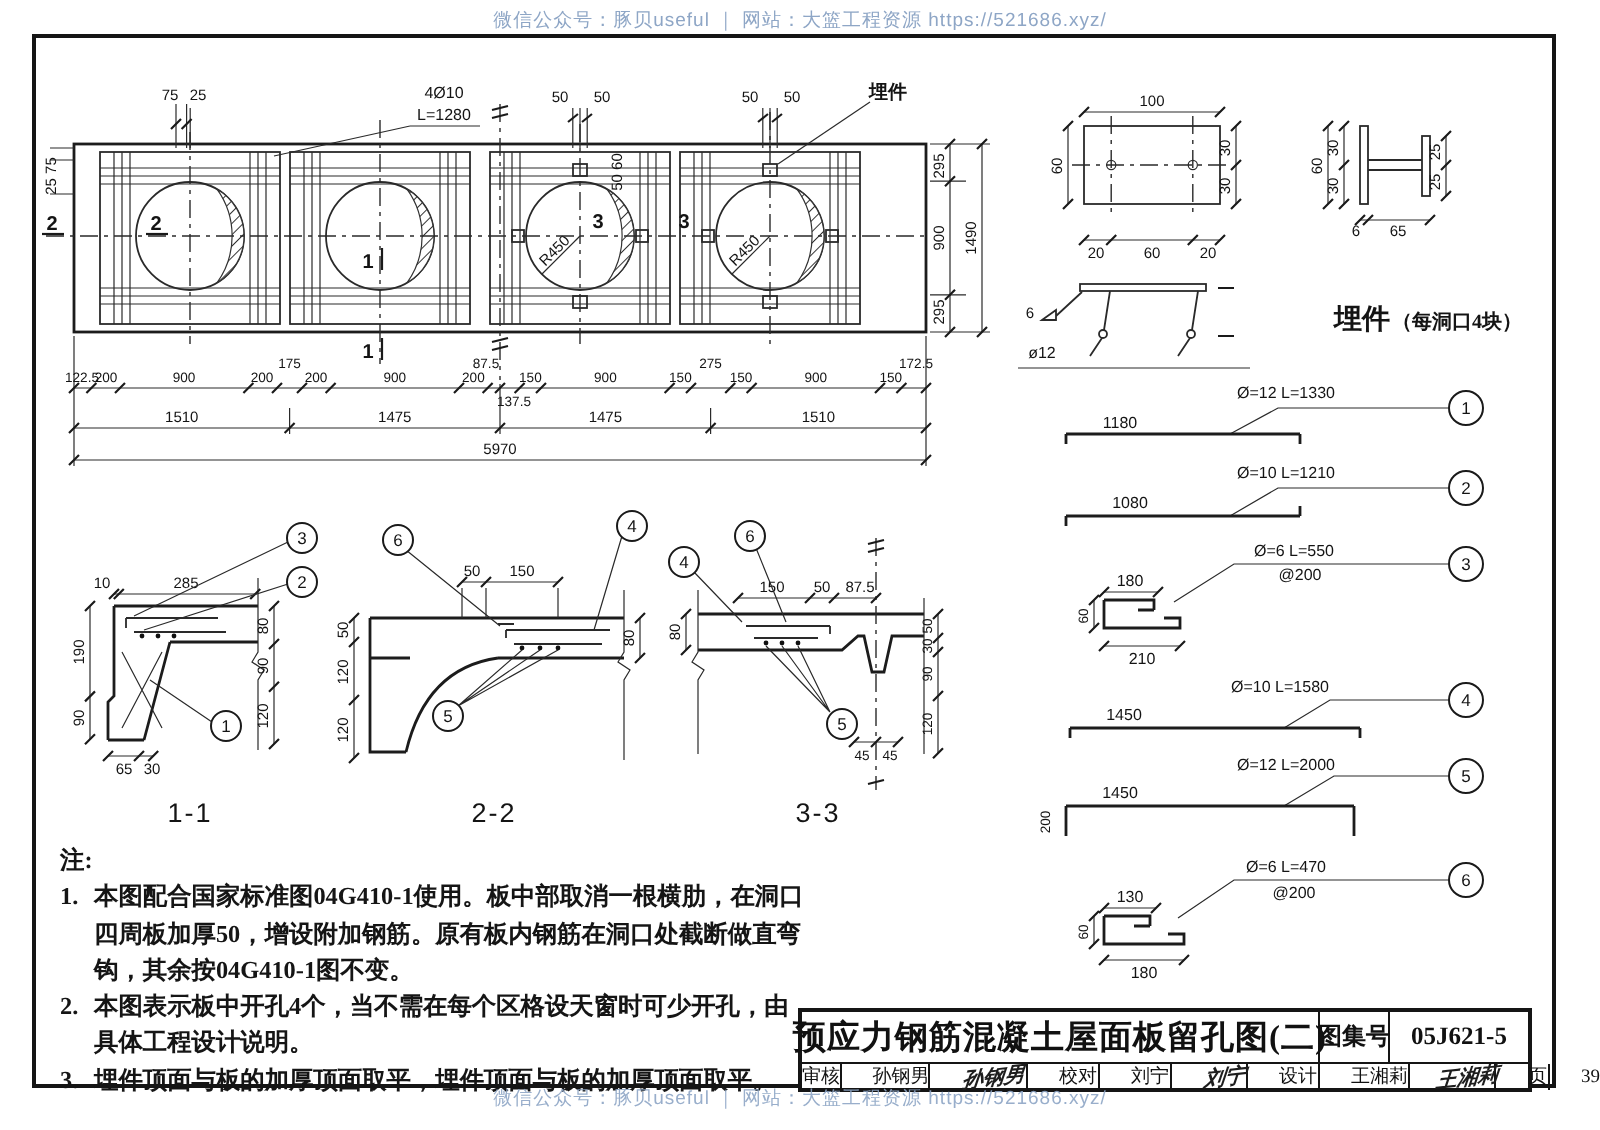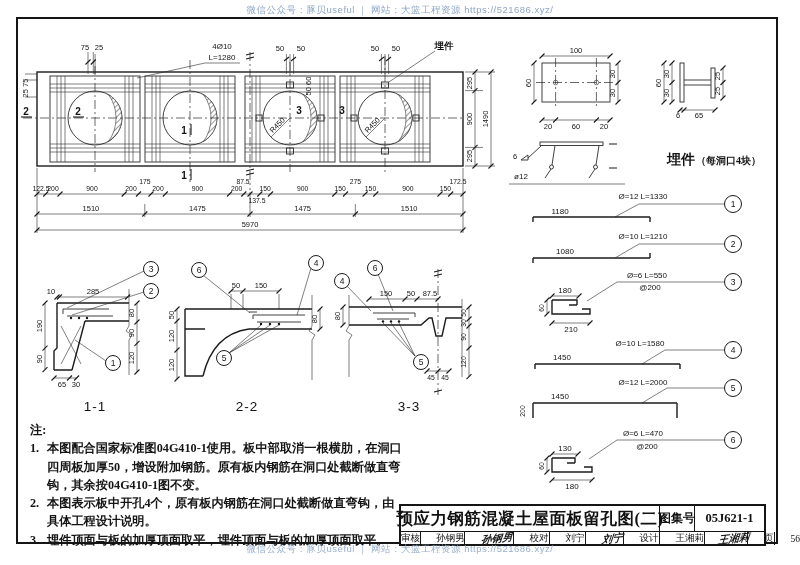--- a/index.html
+++ b/index.html
@@ -430,48 +430,48 @@
   </svg>
 
   <div class="notes">
     <div>注:</div>
     <div class="note">
       <span class="n">1.</span>
       <span class="t">本图配合国家标准图04G410-1使用。板中部取消一根横肋，在洞口四周板加厚50，增设附加钢筋。原有板内钢筋在洞口处截断做直弯钩，其余按04G410-1图不变。</span>
     </div>
     <div class="note">
       <span class="n">2.</span>
-      <span class="t">本图表示板中开孔4个，原有板内钢筋在洞口处截断做直弯钩，由具体工程设计说明。</span>
+      <span class="t">本图表示板中开孔4个，当不需在每个区格设天窗时可少开孔，由具体工程设计说明。</span>
     </div>
     <div class="note">
       <span class="n">3.</span>
       <span class="t">埋件顶面与板的加厚顶面取平，埋件顶面与板的加厚顶面取平。</span>
     </div>
   </div>
 
   <div class="tblock">
     <div class="tb-r1">
       <div class="tb-c tb-title">预应力钢筋混凝土屋面板留孔图(二)</div>
       <div class="tb-c tb-al">图集号</div>
-      <div class="tb-c tb-an">05J621-1</div>
+      <div class="tb-c tb-an">05J621-5</div>
     </div>
     <div class="tb-r2">
       <div class="tb-c s10" style="width:22px">审核</div>
       <div class="tb-c s10" style="width:28px">孙钢男</div>
       <div class="tb-c" style="width:40px">
           <span class="sig">孙钢男</span>
         </div>
       <div class="tb-c s10" style="width:22px">校对</div>
       <div class="tb-c s10" style="width:26px">刘宁</div>
       <div class="tb-c" style="width:42px">
           <span class="sig">刘宁</span>
         </div>
       <div class="tb-c s10" style="width:22px">设计</div>
       <div class="tb-c s10" style="width:30px">王湘莉</div>
       <div class="tb-c" style="width:27px">
           <span class="sig">王湘莉</span>
         </div>
       <div class="tb-c s10" style="width:35px">页</div>
-      <div class="tb-c s10" style="width:73px;border-right:none">56</div>
+      <div class="tb-c s10" style="width:73px;border-right:none">39</div>
     </div>
   </div>
 
 </div>
 
 </body></html>

